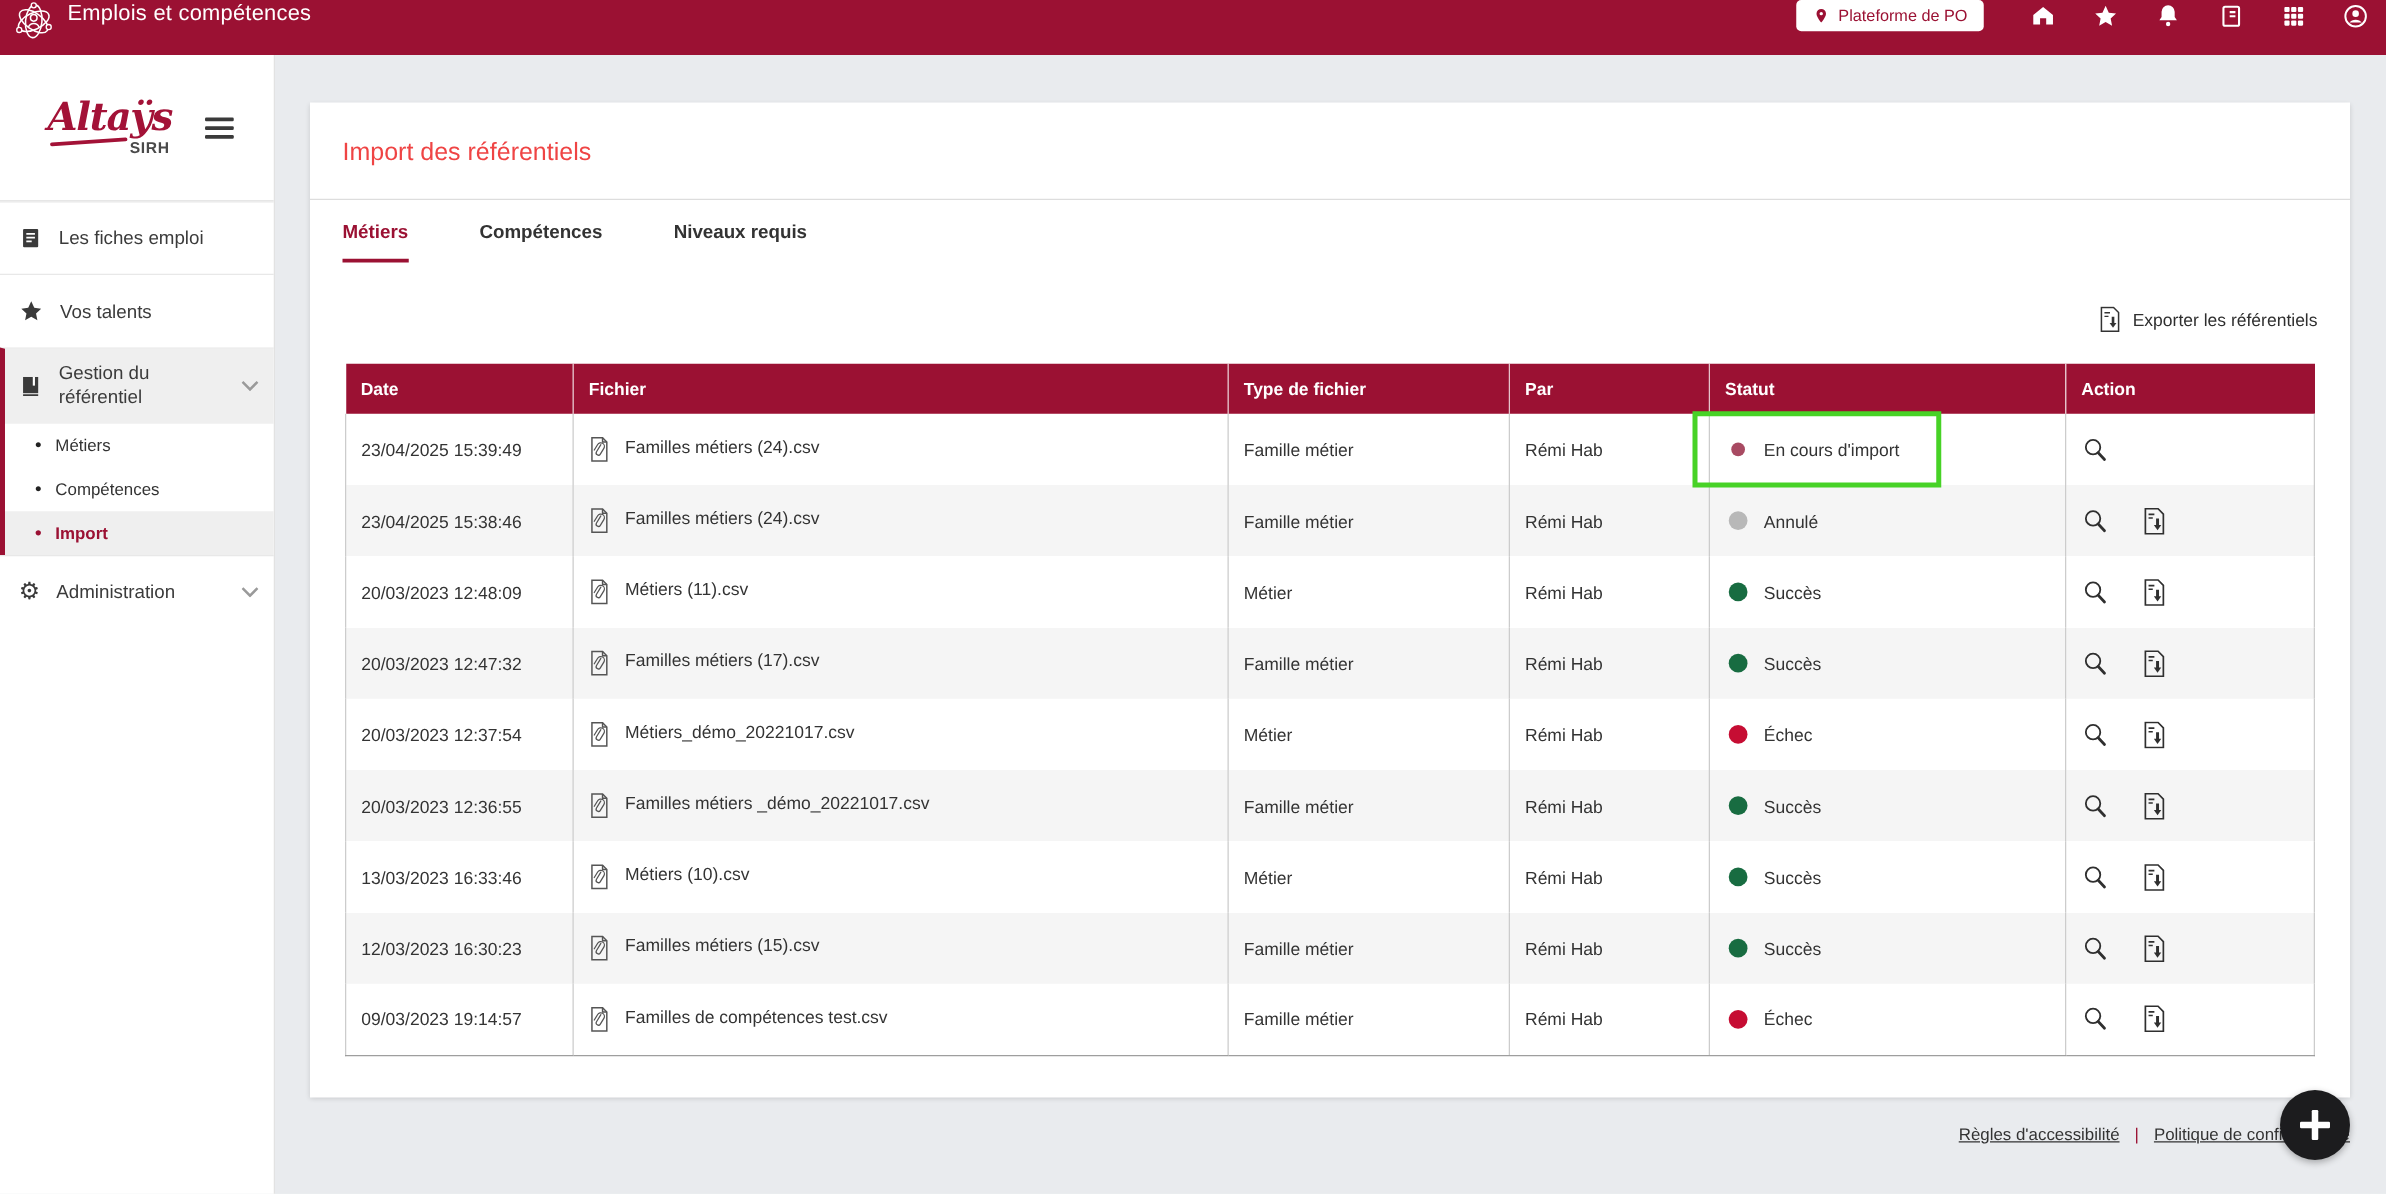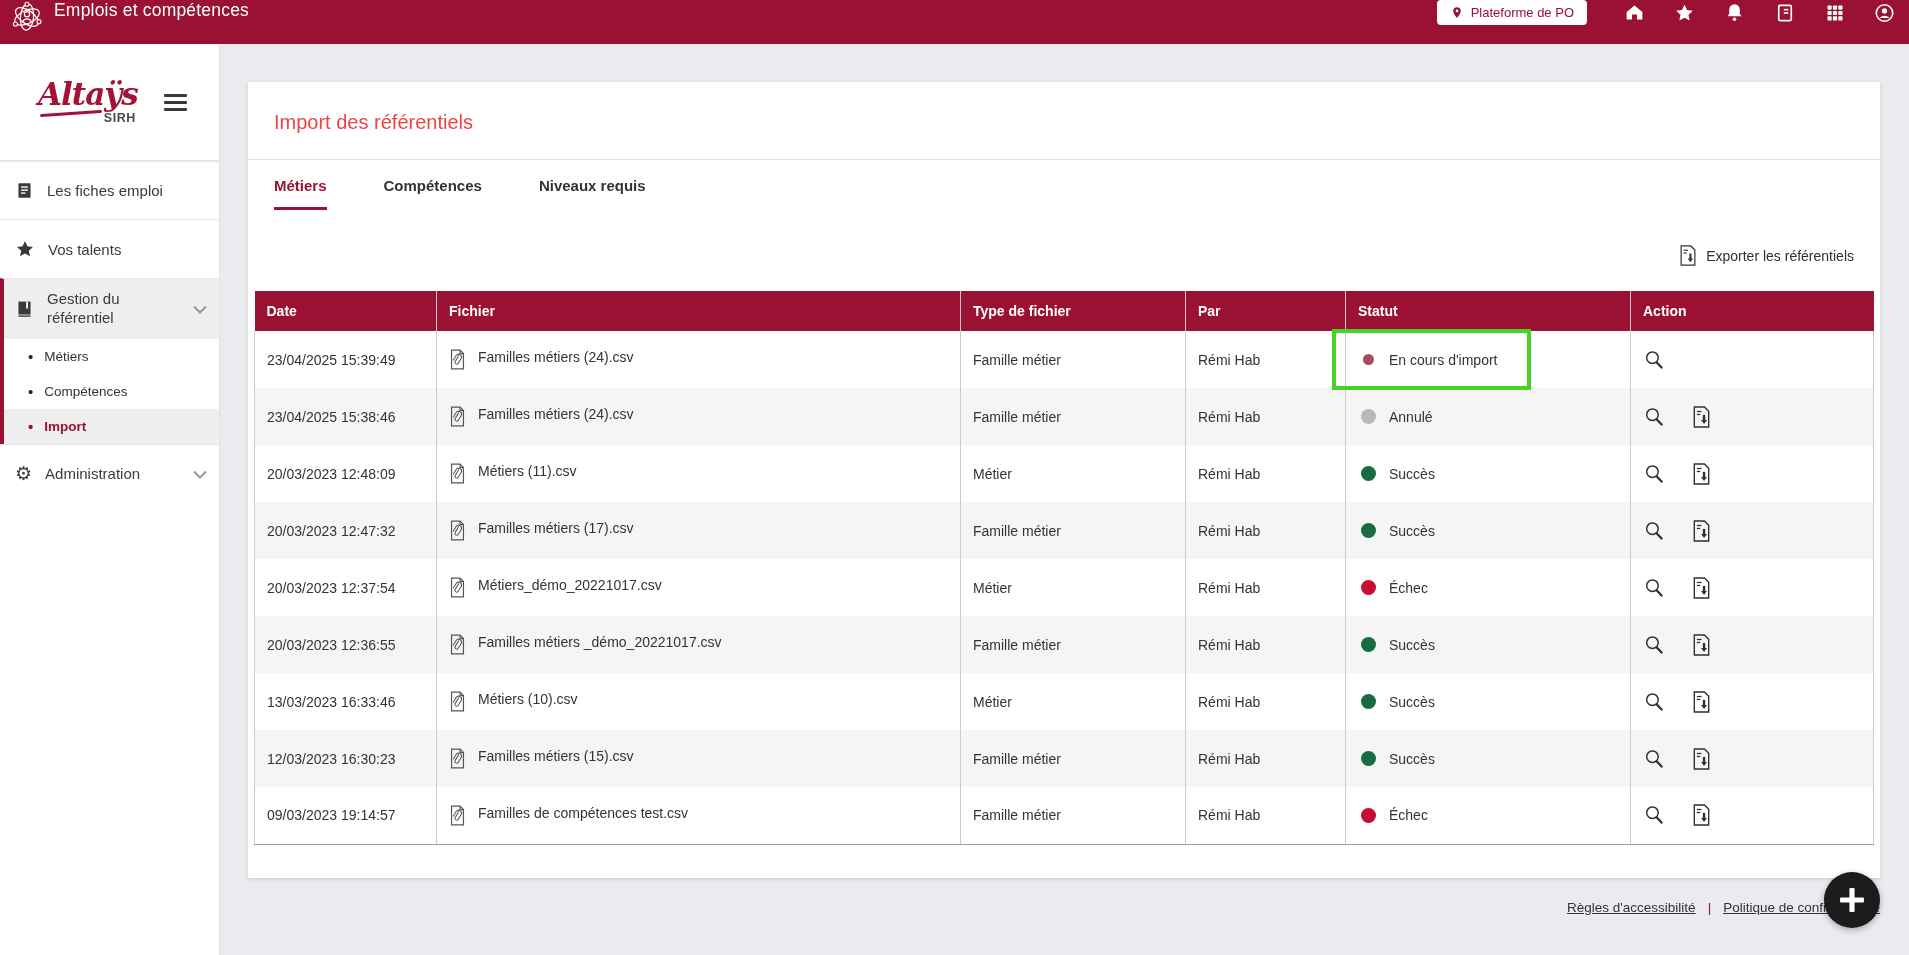--- a/index.html
+++ b/index.html
@@ -47,21 +47,21 @@
   
   .main { position:absolute; top:44px; left:220px; right:0; bottom:0; padding:38px 29px 0 28px; }
   .card { background:#fff; box-shadow:0 1px 4px rgba(0,0,0,.14); }
   .page-title { font-size:20px; color:#ef4444; font-weight:500; padding:29px 26px 25px; border-bottom:1px solid #ddd; }
   .tabs { display:flex; gap:57px; padding:17px 26px 0; }
   .tab { font-size:15px; color:#333; font-weight:600; padding-bottom:13px; cursor:pointer; border-bottom:3px solid transparent; }
   .tab.active { color:#9b1133; border-bottom-color:#9b1133; }
   .export-row { display:flex; justify-content:flex-end; margin:35px 26px 25px; }
   .export-link { display:flex; align-items:center; gap:9px; font-size:14px; color:#2f2f2f; cursor:pointer; }
 
-  .table-wrap { margin:0 6px; padding-bottom:33px; }
+  .table-wrap { margin:0 28px; padding-bottom:33px; }
   table { width:100%; border-collapse:collapse; table-layout:fixed; }
   thead th { background:#9b1133; color:#fff; text-align:left; font-size:14px; font-weight:bold;
     height:40px; padding:0 12px; border-left:1px solid rgba(255,255,255,.75); }
   thead th:first-child { border-left:none; }
   tbody td { height:57px; padding:0 12px; font-size:14px; color:#333;
     border-left:1px solid #ccc; vertical-align:middle; position:relative; }
   tbody td:first-child { border-left:1px solid #ccc; }
   tbody td:last-child { border-right:1px solid #ccc; }
   tbody tr:nth-child(even) { background:#f5f5f5; }
   tbody tr:last-child td { border-bottom:1px solid #9e9e9e; }

